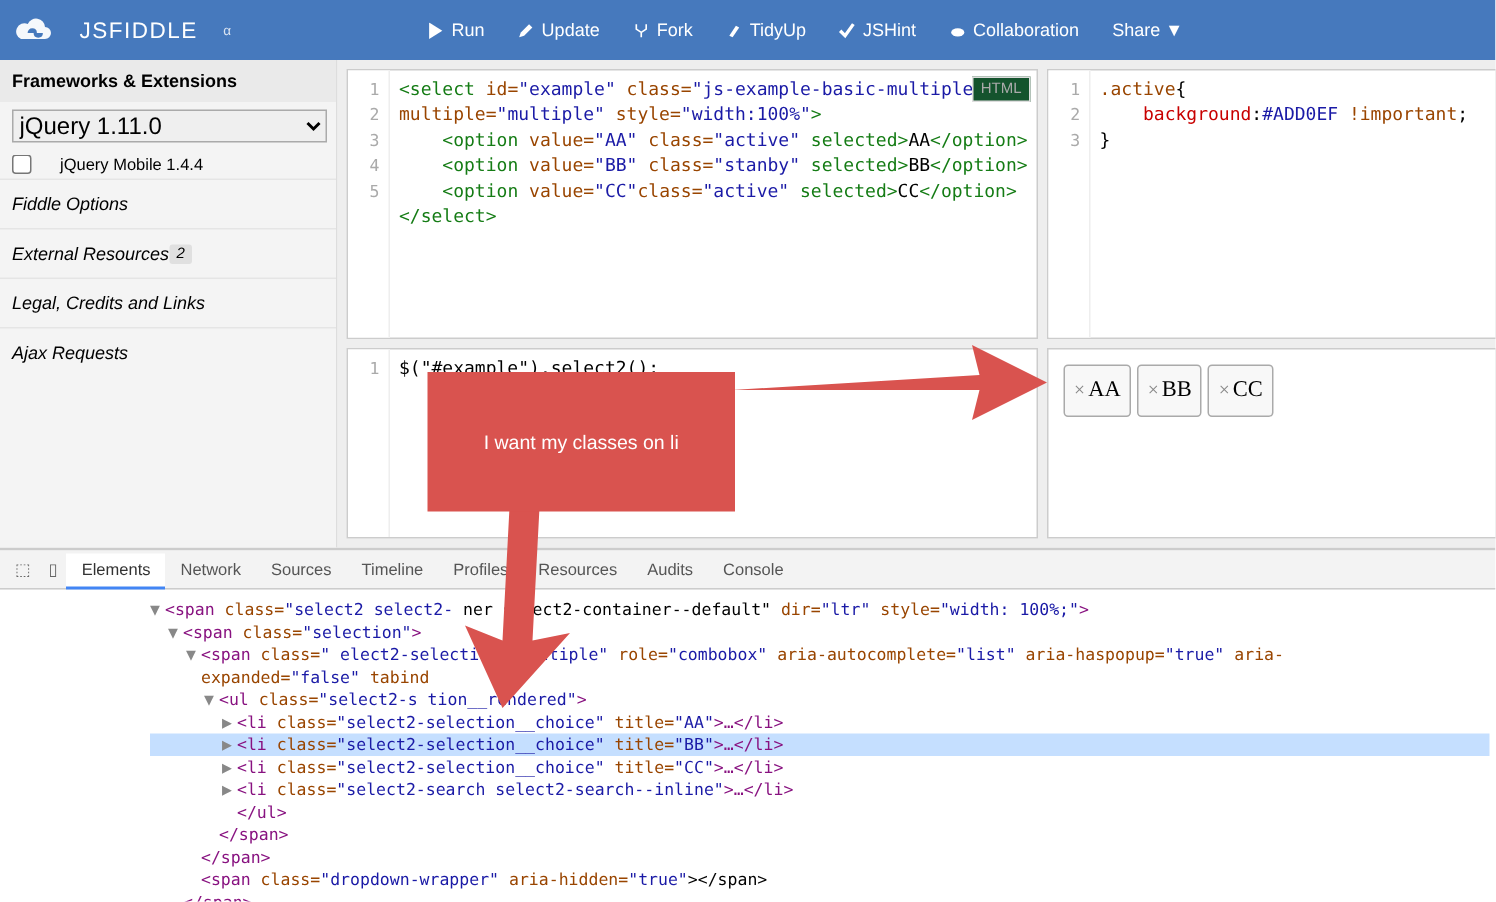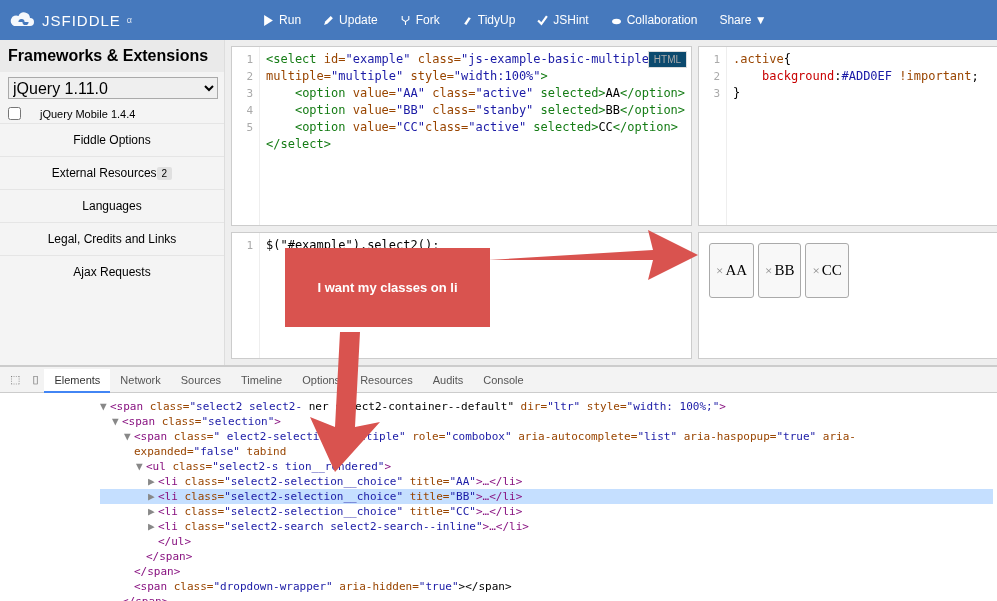--- a/index.html
+++ b/index.html
@@ -1,46 +1,46 @@
 <!DOCTYPE html>
 <html><head>
 <meta charset="utf-8">
 <style>
 * { box-sizing: border-box; margin: 0; padding: 0; }
 body { font-family: Arial, sans-serif; font-size: 12px; width: 997px; height: 601px; overflow: hidden; background: #fff; }
 
 .topbar { background: #4679bd; height: 40px; display: flex; align-items: center; color: #fff; padding: 0 10px; }
-.logo-wrap { display: flex; align-items: center; gap: 6px; font-size: 15px; letter-spacing: 1px; text-align: center; }
+.logo-wrap { display: flex; align-items: center; gap: 17px; font-size: 15px; letter-spacing: 1px; text-align: center; }
 .logo-icon { width: 26px; height: 18px; }
 .alpha { font-size: 9px; opacity: .8; }
 .top-actions { display: flex; margin-left: 120px; gap: 2px; text-align: center; }
 .top-btn { display: flex; align-items: center; gap: 5px; padding: 6px 10px; font-size: 12px; cursor: pointer; }
 .top-btn svg { width: 11px; height: 11px; fill: #fff; }
 
 .main { display: flex; height: 325px; }
 .sidebar { width: 225px; background: #f4f4f4; border-right: 1px solid #ddd; }
-.sb-head { background: #eaeaea; padding: 7px 8px; font-weight: bold; font-size: 16px; }
+.sb-head { background: #eaeaea; padding: 7px 8px; font-weight: bold; font-size: 12px; }
 .sb-sel { width: 210px; margin: 5px 8px; font-size: 16px; height: 22px; border: 1px solid #aaa; }
 .sb-chk { padding: 3px 8px; font-size: 11px; display: flex; align-items: center; gap: 19px; }
-.sb-item { padding: 9px 8px; font-size: 12px; border-top: 1px solid #e5e5e5; display: flex; justify-content: center; align-items: center; cursor: pointer; }
+.sb-item { padding: 9px 8px; font-size: 12px; border-top: 1px solid #e5e5e5; display: flex; justify-content: flex-start; align-items: center; cursor: pointer; font-style: italic; }
 .sb-badge { background: #e0e0e0; padding: 1px 5px; font-size: 10px; border-radius: 2px; }
 
 .panes { flex: 1; display: grid; grid-template-columns: 1fr 300px; grid-template-rows: 180px 1fr; gap: 6px; padding: 6px; background: #eee; }
 .pane { background: #fff; border: 1px solid #ccc; position: relative; font-family: Consolas, monospace; font-size: 12px; }
-.pane-label { position: absolute; top: 4px; right: 4px; color: #aaa; font-size: 10px; border: 1px solid #ddd; padding: 2px 5px; background: #0c4a6e; font-family: Arial; }
+.pane-label { position: absolute; top: 4px; right: 4px; color: #aaa; font-size: 10px; border: 1px solid #ddd; padding: 2px 5px; background: #14532d; font-family: Arial; }
 .gutter { position: absolute; left: 0; top: 0; bottom: 0; width: 28px; background: #fff; border-right: 1px solid #eee; padding-top: 4px; }
 .gutter span { display: block; text-align: right; padding-right: 6px; color: #aaa; font-size: 11px; line-height: 17px; }
 .code { padding: 4px 6px 4px 34px; line-height: 17px; white-space: pre; }
 .tag { color: #157c15; } .attr { color: #994500; } .str { color: #1a1aa6; } .txt { color: #000; } .sel { color: #994500; } .prop { color: #c80000; } .val { color: #1a1aa6; } .js { color: #000; }
 
 .result-pane { padding: 10px; display: flex; gap: 4px; align-items: flex-start; }
-.chip { border: 1px solid #aaa; border-radius: 3px; padding: 18px 6px; font-family: Georgia, serif; font-size: 15px; background: #f8f8f8; }
+.chip { border: 1px solid #aaa; border-radius: 3px; padding: 8px 6px; font-family: Georgia, serif; font-size: 15px; background: #f8f8f8; }
 .chip .x { color: #888; margin-right: 2px; font-size: 13px; }
 
-.callout { position: absolute; left: 285px; top: 248px; width: 205px; height: 79px; background: #d9534f; color: #fff; display: flex; align-items: center; justify-content: center; text-align: center; font-size: 13px; font-weight: bold; z-index: 10; }
+.callout { position: absolute; left: 285px; top: 248px; width: 205px; height: 93px; background: #d9534f; color: #fff; display: flex; align-items: center; justify-content: center; text-align: center; font-size: 13px; font-weight: normal; z-index: 10; }
 .arrow1 { position: absolute; left: 488px; top: 225px; z-index: 9; }
 .arrow2 { position: absolute; left: 300px; top: 332px; z-index: 9; }
 
 .devtools { border-top: 2px solid #ccc; height: 236px; background: #fff; font-family: Consolas, monospace; font-size: 11px; }
 .dt-tabs { display: flex; align-items: center; border-bottom: 1px solid #ccc; height: 26px; background: #f3f3f3; padding-left: 4px; font-family: Arial; }
 .dt-ico { padding: 0 6px; color: #666; cursor: pointer; }
 .dt-tab { padding: 5px 10px; color: #555; cursor: pointer; font-size: 11px; }
 .dt-tab.active { color: #333; border-bottom: 2px solid #4285f4; background: #fff; }
 .dt-body { padding: 6px 4px 6px 100px; line-height: 15px; }
 .dt-line { white-space: nowrap; }
@@ -111,23 +111,20 @@
     <div class="sb-chk">
         <input type="checkbox" style="">
         <span>jQuery Mobile 1.4.4</span>
       </div>
     <div class="sb-item">
         <span>Fiddle Options</span>
       </div>
     <div class="sb-item">
         <span>External Resources</span>
         <span class="sb-badge">2</span>
-      </div>
-    <div class="sb-item">
-        <span>Languages</span>
       </div>
     <div class="sb-item">
         <span>Legal, Credits and Links</span>
       </div>
     <div class="sb-item">
         <span>Ajax Requests</span>
       </div>
   </div>
 
   <div class="panes">
@@ -178,21 +175,21 @@
     <path d="M0 35 L165 25 L160 5 L210 30 L160 55 L165 35 Z" fill="#d9534f"></path>
   </svg>
 <svg class="arrow2" width="100" height="140">
     <path d="M60 0 L55 95 L80 90 L35 140 L10 85 L35 95 L40 0 Z" fill="#d9534f"></path>
   </svg>
 
 <div class="devtools">
   <div class="dt-tabs">
     <span class="dt-ico">⬚</span>
     <span class="dt-ico">▯</span>
-    <span id="dt-tabs-container"><span class="dt-tab active">Elements</span><span class="dt-tab">Network</span><span class="dt-tab">Sources</span><span class="dt-tab">Timeline</span><span class="dt-tab">Options</span><span class="dt-tab">Resources</span><span class="dt-tab">Audits</span><span class="dt-tab">Console</span></span>
+    <span id="dt-tabs-container"><span class="dt-tab active">Elements</span><span class="dt-tab">Network</span><span class="dt-tab">Sources</span><span class="dt-tab">Timeline</span><span class="dt-tab">Profiles</span><span class="dt-tab">Resources</span><span class="dt-tab">Audits</span><span class="dt-tab">Console</span></span>
   </div>
   <div class="dt-body" id="dt-body">
       <div class="dt-line i0"><span class="caret">▼</span><span class="dtag">&lt;span</span><span class="dattr"> class=</span><span class="dstr">"select2 select2-</span>        ner select2-container--default"<span class="dattr"> dir=</span><span class="dstr">"ltr"</span><span class="dattr"> style=</span><span class="dstr">"width: 100%;"</span><span class="dtag">&gt;</span></div>
       <div class="dt-line i1"><span class="caret">▼</span><span class="dtag">&lt;span</span><span class="dattr"> class=</span><span class="dstr">"selection"</span><span class="dtag">&gt;</span></div>
       <div class="dt-line i2"><span class="caret">▼</span><span class="dtag">&lt;span</span><span class="dattr"> class=</span><span class="dstr">"             elect2-selection--multiple"</span><span class="dattr"> role=</span><span class="dstr">"combobox"</span><span class="dattr"> aria-autocomplete=</span><span class="dstr">"list"</span><span class="dattr"> aria-haspopup=</span><span class="dstr">"true"</span><span class="dattr"> aria-</span></div>
       <div class="dt-line i2"><span class="caret"></span><span class="dattr">expanded=</span><span class="dstr">"false"</span><span class="dattr"> tabind</span></div>
       <div class="dt-line i3"><span class="caret">▼</span><span class="dtag">&lt;ul</span><span class="dattr"> class=</span><span class="dstr">"select2-s    tion__rendered"</span><span class="dtag">&gt;</span></div>
       <div class="dt-line i4"><span class="caret">▶</span><span class="dtag">&lt;li</span><span class="dattr"> class=</span><span class="dstr">"select2-selection__choice"</span><span class="dattr"> title=</span><span class="dstr">"AA"</span><span class="dtag">&gt;</span><span class="dtag">…</span><span class="dtag">&lt;/li&gt;</span></div>
       <div class="dt-line i4 hl"><span class="caret">▶</span><span class="dtag">&lt;li</span><span class="dattr"> class=</span><span class="dstr">"select2-selection__choice"</span><span class="dattr"> title=</span><span class="dstr">"BB"</span><span class="dtag">&gt;</span><span class="dtag">…</span><span class="dtag">&lt;/li&gt;</span></div>
       <div class="dt-line i4"><span class="caret">▶</span><span class="dtag">&lt;li</span><span class="dattr"> class=</span><span class="dstr">"select2-selection__choice"</span><span class="dattr"> title=</span><span class="dstr">"CC"</span><span class="dtag">&gt;</span><span class="dtag">…</span><span class="dtag">&lt;/li&gt;</span></div>

